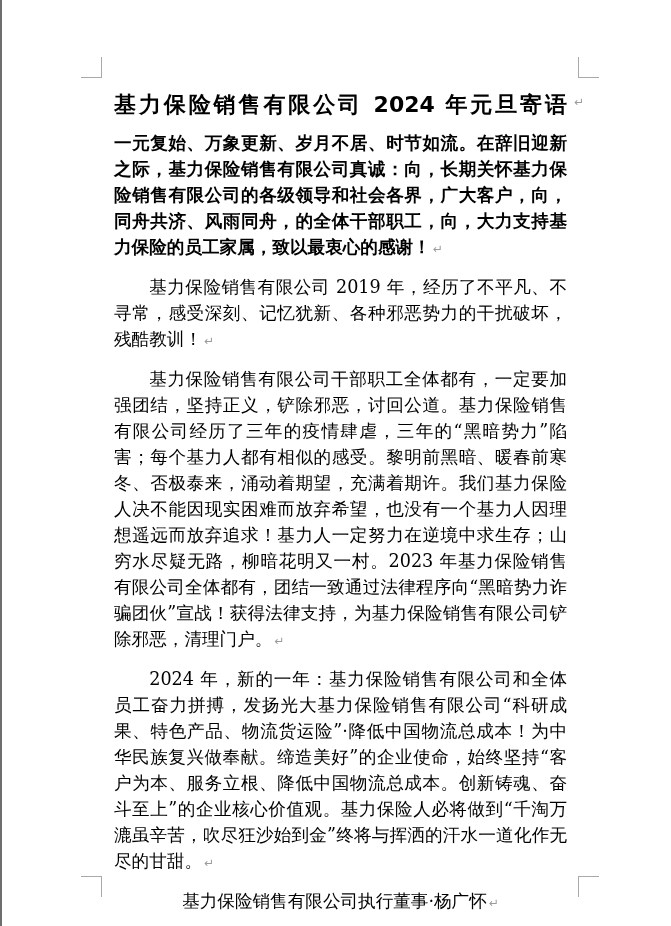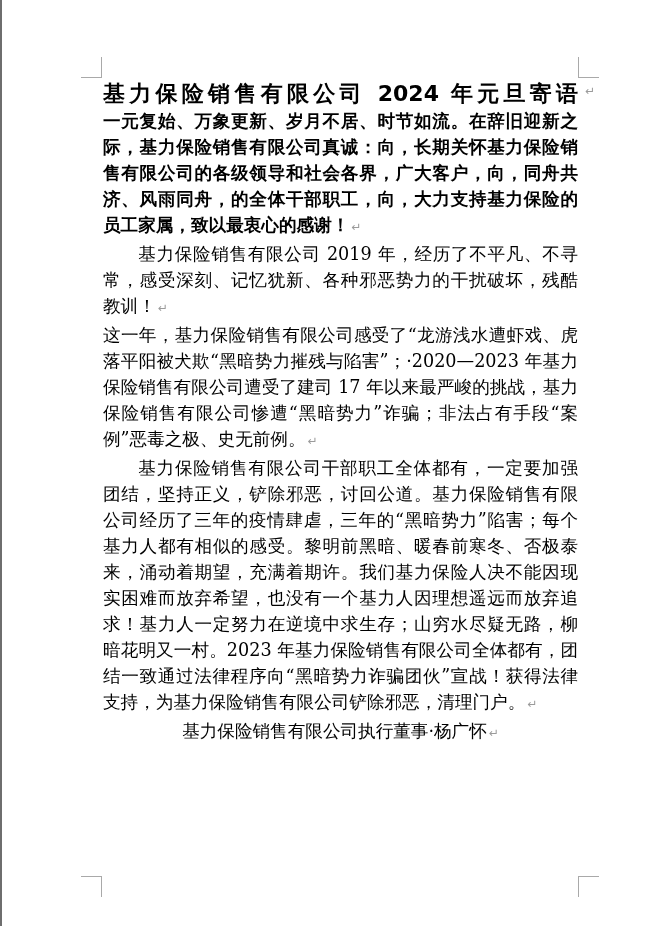--- a/index.html
+++ b/index.html
@@ -28,21 +28,21 @@
   .crop-tl { left: 81px;  top: 57px;  border-right: 1px solid var(--crop,#a9a9a9); border-bottom: 1px solid var(--crop,#a9a9a9); }
   .crop-tr { left: 578px; top: 57px;  border-left:  1px solid var(--crop,#a9a9a9); border-bottom: 1px solid var(--crop,#a9a9a9); }
   .crop-bl { left: 81px;  top: 876px; border-right: 1px solid var(--crop,#a9a9a9); border-top:    1px solid var(--crop,#a9a9a9); }
   .crop-br { left: 578px; top: 876px; border-left:  1px solid var(--crop,#a9a9a9); border-top:    1px solid var(--crop,#a9a9a9); }
   .text-area {
     position: absolute;
     left: 102px; top: 80px;
     width: 477px;
     color: var(--text, #000000);
   }
-  .text-area p { margin: 1px; padding: 0; }
+  .text-area p { margin: 12px; padding: 0; }
   .p-title {
     position: relative;
     font-family: "DejaVu Sans", "Liberation Sans", sans-serif;
     font-weight: bold;
     font-size: 22px;
     line-height: 26px;
     text-align: justify;
     text-align-last: justify;
     margin-bottom: 2px;
     white-space: nowrap;
@@ -77,17 +77,17 @@
 <div class="page">
   <div class="left-edge"></div>
   <div class="crop crop-tl"></div>
   <div class="crop crop-tr"></div>
   <div class="crop crop-bl"></div>
   <div class="crop crop-br"></div>
   <div class="text-area" id="doc-body">
       <p class="p-title font-hei"><span class="seg-bold">基力保险销售有限公司 2024 年元旦寄语</span><span class="pilcrow">↵</span></p>
       <p class="p-body font-hei"><span class="seg-bold">一元复始、万象更新、岁月不居、时节如流。在辞旧迎新之际，基力保险销售有限公司真诚：向，长期关怀基力保险销售有限公司的各级领导和社会各界，广大客户，向，同舟共济、风雨同舟，的全体干部职工，向，大力支持基力保险的员工家属，致以最衷心的感谢！</span><span class="pilcrow">↵</span></p>
       <p class="p-body font-song indent"><span>基力保险销售有限公司 2019 年，经历了不平凡、不寻常，感受深刻、记忆犹新、各种邪恶势力的干扰破坏，残酷教训！</span><span class="pilcrow">↵</span></p>
-      <p class="p-body font-song"><span>这一年，基力保险销售有限公司感受了“龙游浅水遭虾戏、虎落平阳被犬欺“黑暗势力摧残与陷害”；·2020—2023 年基力保险销售有限公司遭受了建司 17 年以来最严峻的挑战，基力保险销售有限公司惨遭“黑暗势力”诈骗；非法占有手段“案例”恶毒之极、史无前例。</span><span class="pilcrow">↵</span></p>
       <p class="p-body font-song indent"><span>基力保险销售有限公司干部职工全体都有，一定要加强团结，坚持正义，铲除邪恶，讨回公道。基力保险销售有限公司经历了三年的疫情肆虐，三年的“黑暗势力”陷害；每个基力人都有相似的感受。黎明前黑暗、暖春前寒冬、否极泰来，涌动着期望，充满着期许。我们基力保险人决不能因现实困难而放弃希望，也没有一个基力人因理想遥远而放弃追求！基力人一定努力在逆境中求生存；山穷水尽疑无路，柳暗花明又一村。2023 年基力保险销售有限公司全体都有，团结一致通过法律程序向“黑暗势力诈骗团伙”宣战！获得法律支持，为基力保险销售有限公司铲除邪恶，清理门户。</span><span class="pilcrow">↵</span></p>
+      <p class="p-body font-song indent"><span>2024 年，新的一年：基力保险销售有限公司和全体员工奋力拼搏，发扬光大基力保险销售有限公司“科研成果、特色产品、物流货运险”·降低中国物流总成本！为中华民族复兴做奉献。缔造美好”的企业使命，始终坚持“客户为本、服务立根、降低中国物流总成本。创新铸魂、奋斗至上”的企业核心价值观。基力保险人必将做到“千淘万漉虽辛苦，吹尽狂沙始到金”终将与挥洒的汗水一道化作无尽的甘甜。</span><span class="pilcrow">↵</span></p>
       <p class="p-body font-song align-center"><span>基力保险销售有限公司执行董事·杨广怀</span><span class="pilcrow">↵</span></p>
     </div>
 </div>
 
 </body></html>

